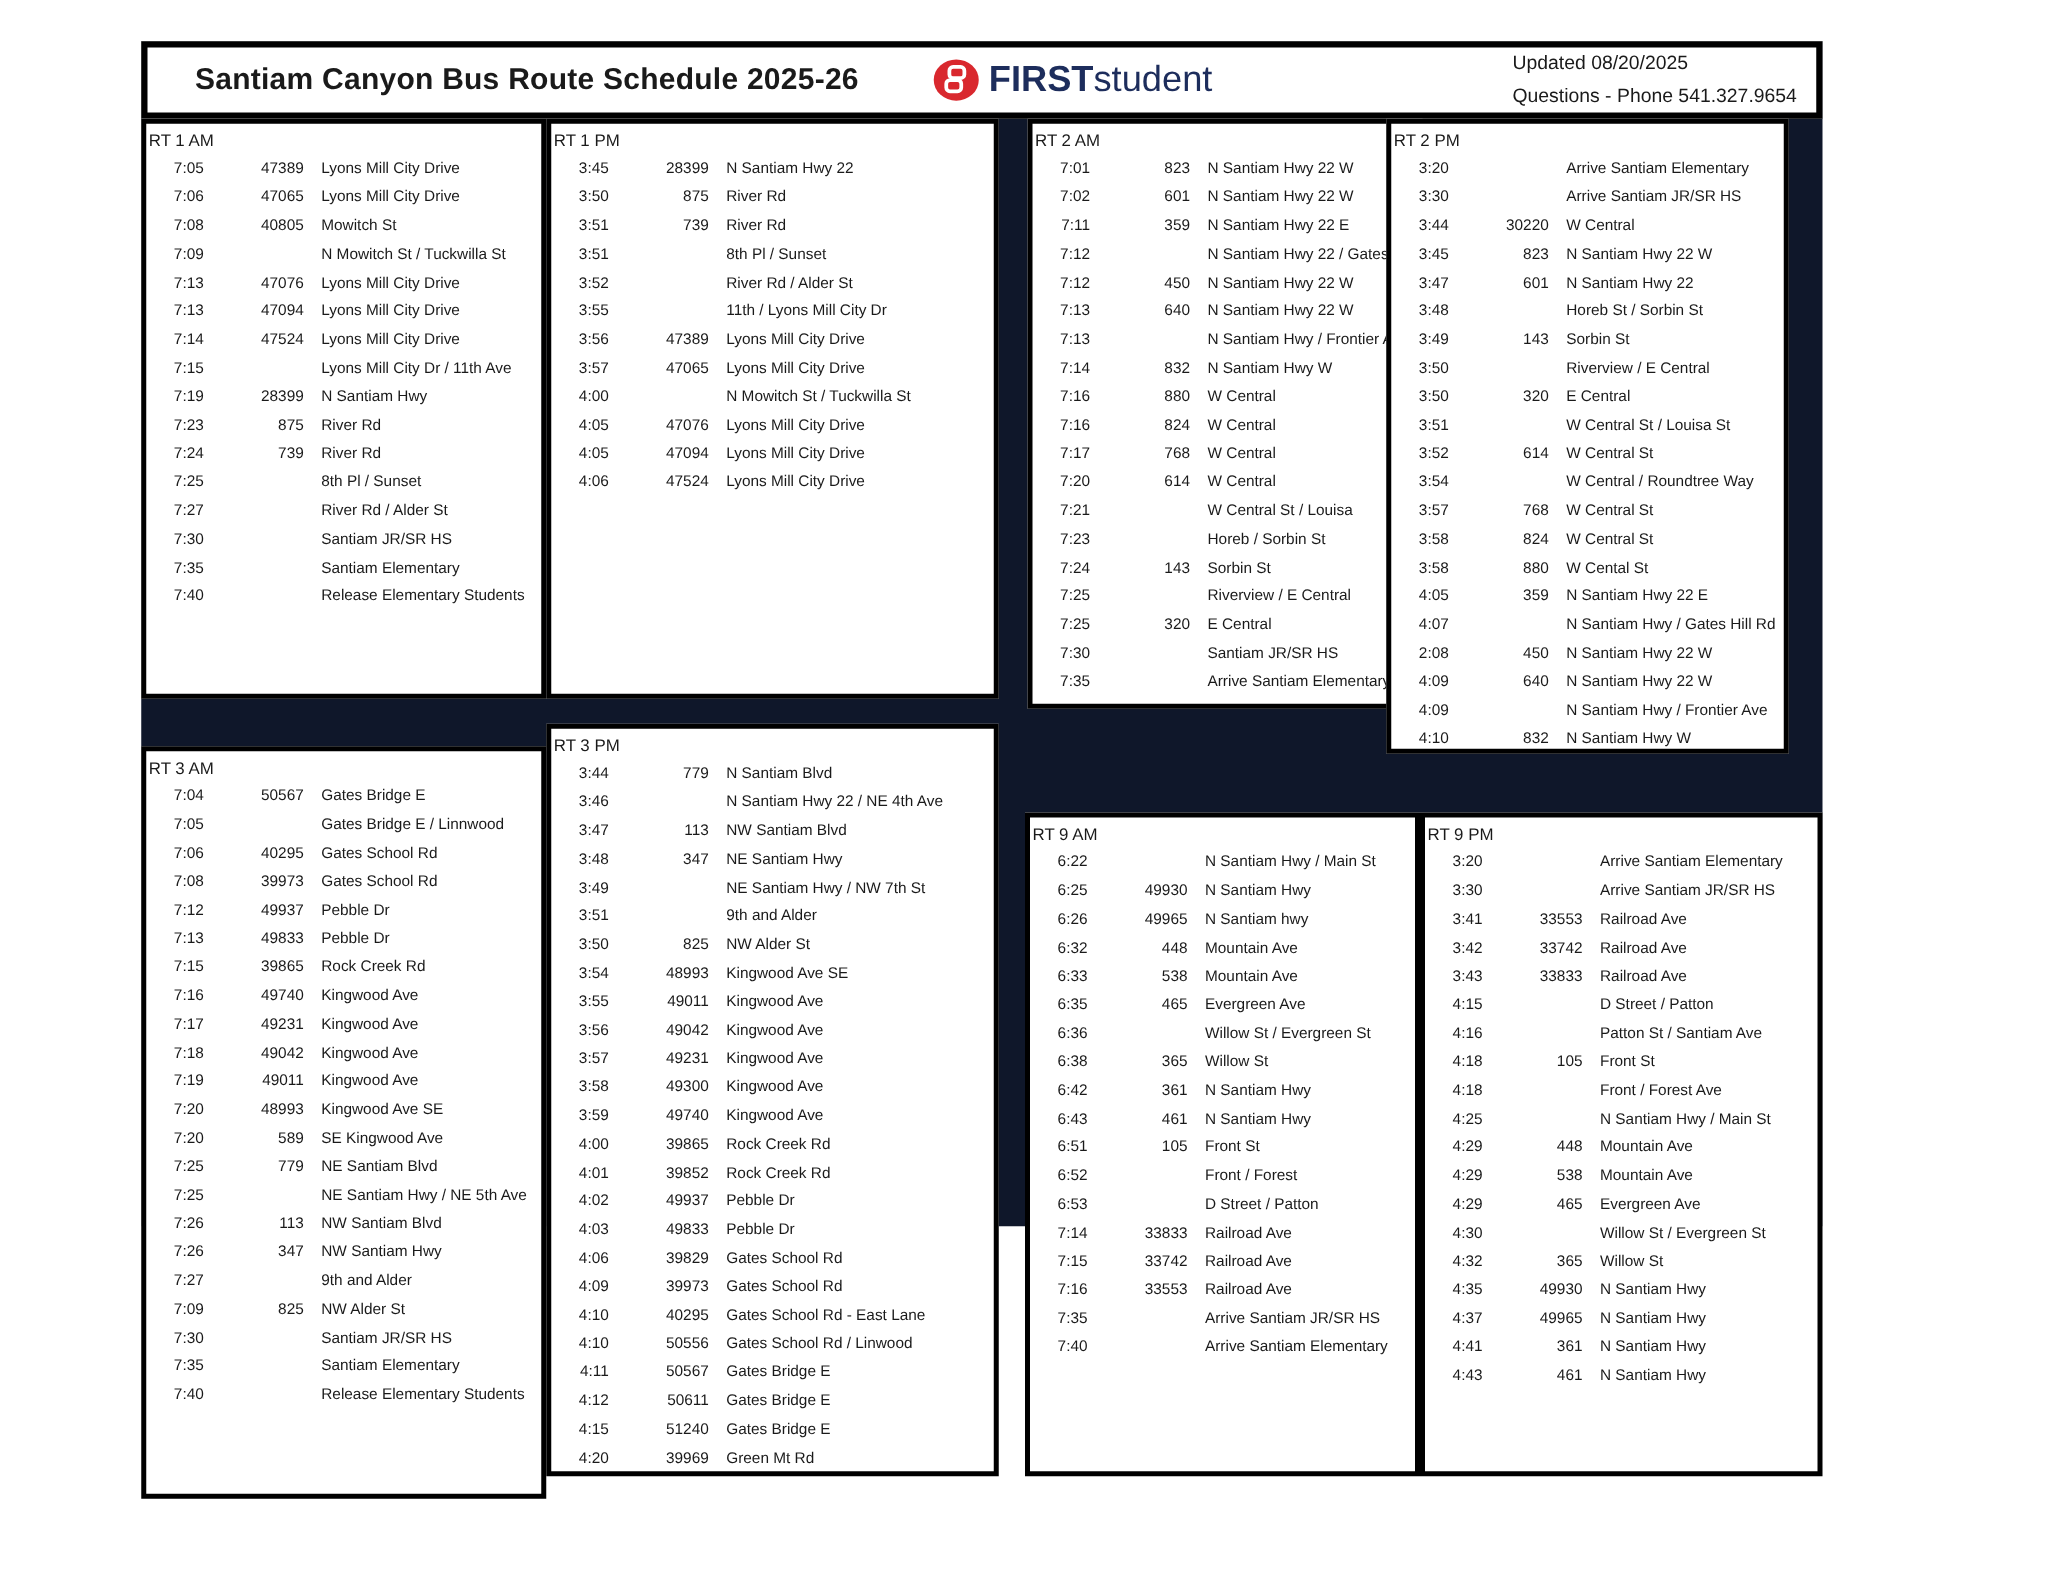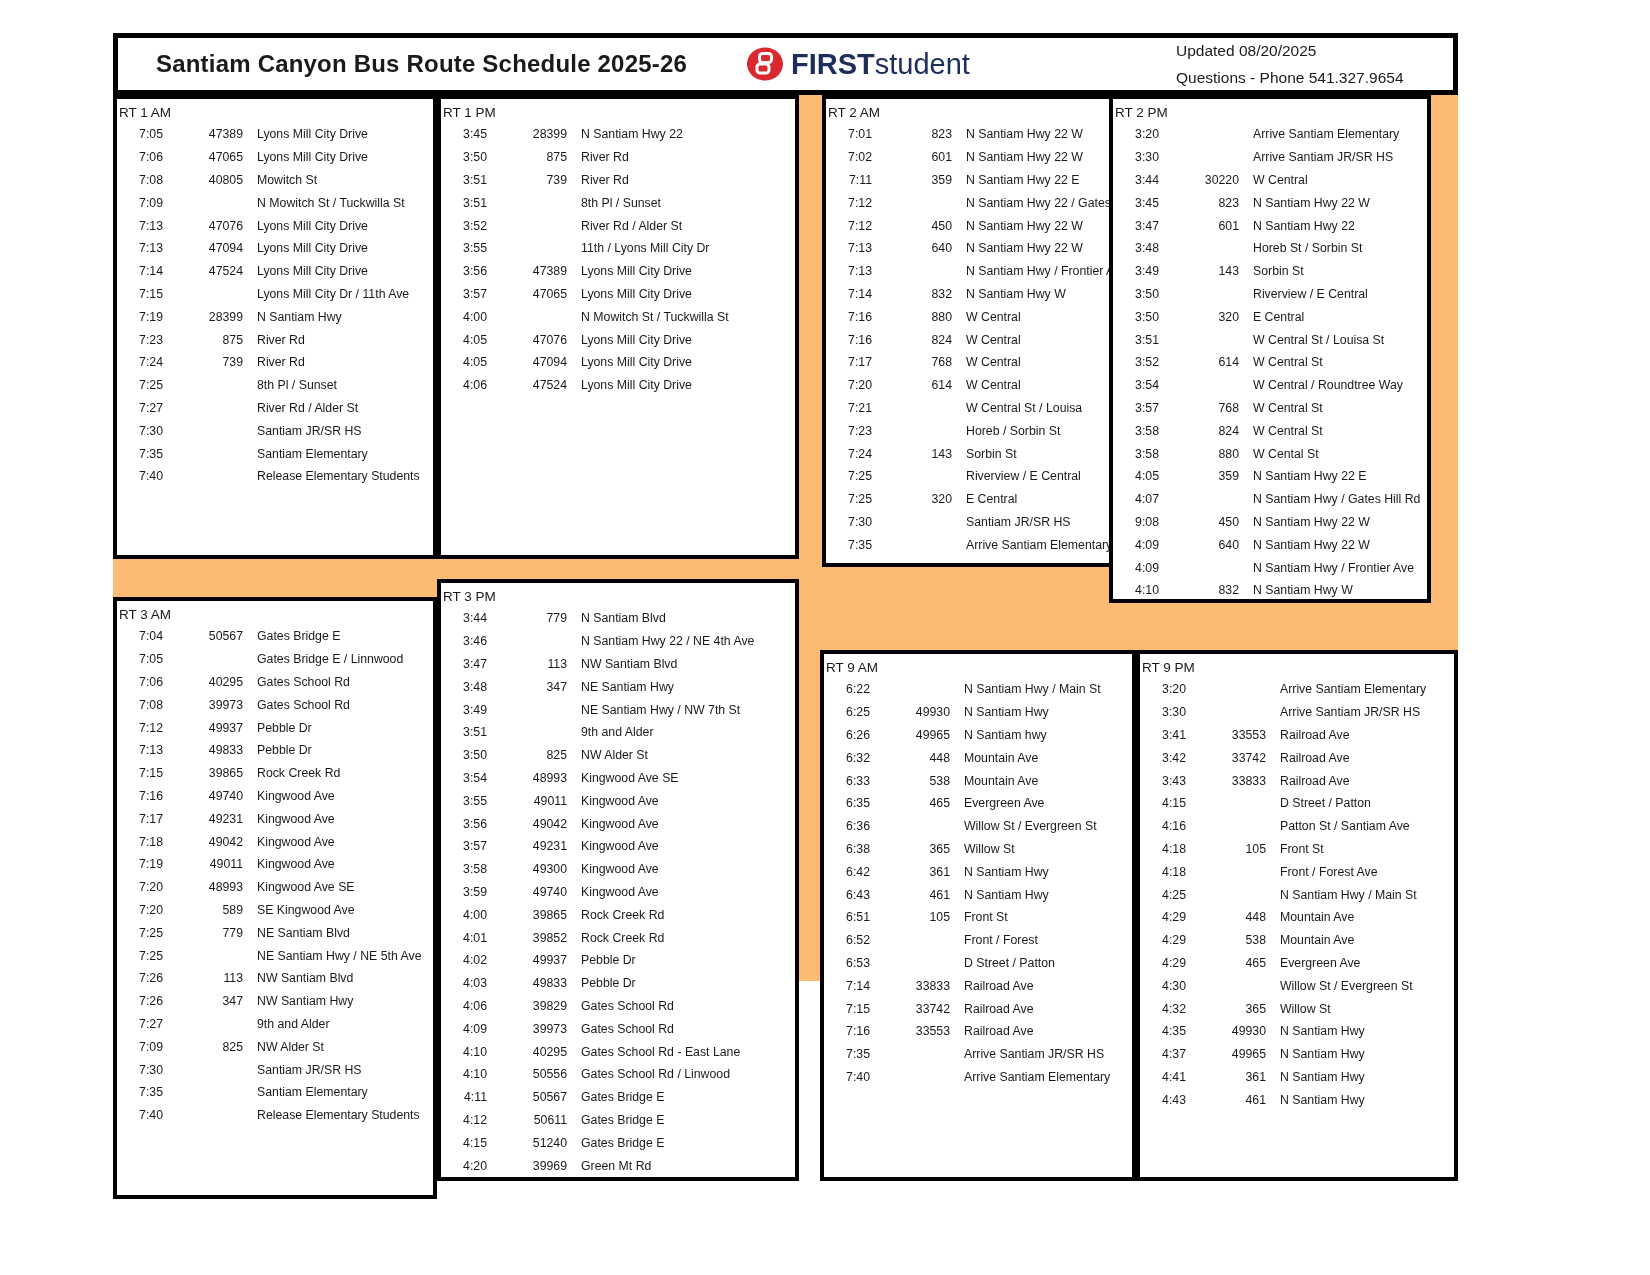--- a/index.html
+++ b/index.html
@@ -2,41 +2,41 @@
 <html><head>
 <meta charset="utf-8">
 <style>
   html,body{margin:0;padding:0;}
   body{
     width:1650px;height:1275px;position:relative;background:#ffffff;
     font-family:"Liberation Sans","DejaVu Sans",sans-serif;color:#1a1a1a;
   }
   #sheet{
     position:absolute;left:113px;top:33px;width:1345px;height:948px;
-    background:#fdba74;
+    background:#0f172a;
   }
   .box{
     position:absolute;background:#ffffff;border:4px solid #000;
     box-sizing:border-box;overflow:hidden;
   }
   
   #hdr{left:0;top:0;width:1345px;height:62px;border-width:5px;}
   #hdr .title{
     position:absolute;left:38px;top:50%;transform:translateY(-50%);
     font-size:24px;font-weight:bold;letter-spacing:0.2px;white-space:nowrap;
   }
   #hdr .logo{
     position:absolute;left:628px;top:50%;transform:translateY(-50%);
     display:flex;align-items:center;gap:7px;white-space:nowrap;
   }
   .logo-word{font-size:29px;line-height:1;}
   .logo-first{font-weight:bold;}
   .logo-student{font-weight:400;}
   #hdr .contact{
-    position:absolute;left:1058px;top:50%;transform:translateY(-50%);
+    position:absolute;left:1092px;top:50%;transform:translateY(-50%);
     font-size:15.5px;line-height:1.75;white-space:nowrap;
   }
   
   .panel .panel-title{
     font-size:13.5px;font-weight:normal;padding:4px 0 1px 2px;line-height:19px;
     white-space:nowrap;
   }
   .rows{padding-left:10px;}
   .row{
     display:grid;grid-template-columns:36px 80px 1fr;
@@ -415,21 +415,21 @@
           <span class="t">4:05</span>
           <span class="n">359</span>
           <span class="s">N Santiam Hwy 22 E</span>
         </div>
         <div class="row">
           <span class="t">4:07</span>
           <span class="n"></span>
           <span class="s">N Santiam Hwy / Gates Hill Rd</span>
         </div>
         <div class="row">
-          <span class="t">9:08</span>
+          <span class="t">2:08</span>
           <span class="n">450</span>
           <span class="s">N Santiam Hwy 22 W</span>
         </div>
         <div class="row">
           <span class="t">4:09</span>
           <span class="n">640</span>
           <span class="s">N Santiam Hwy 22 W</span>
         </div>
         <div class="row">
           <span class="t">4:09</span>

